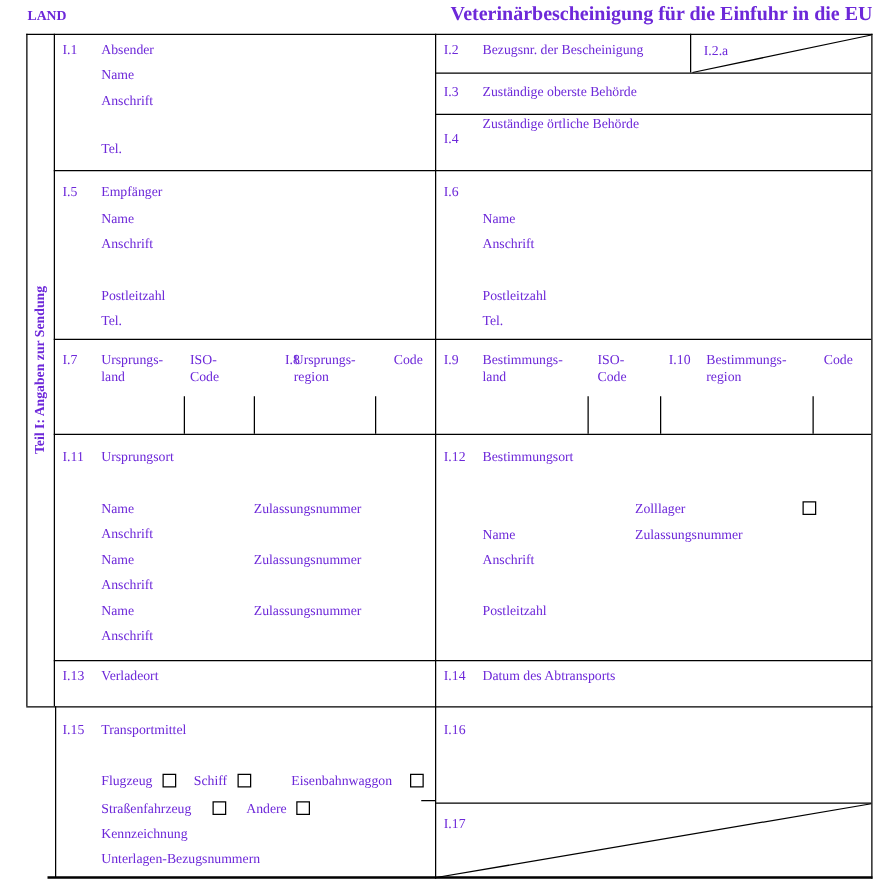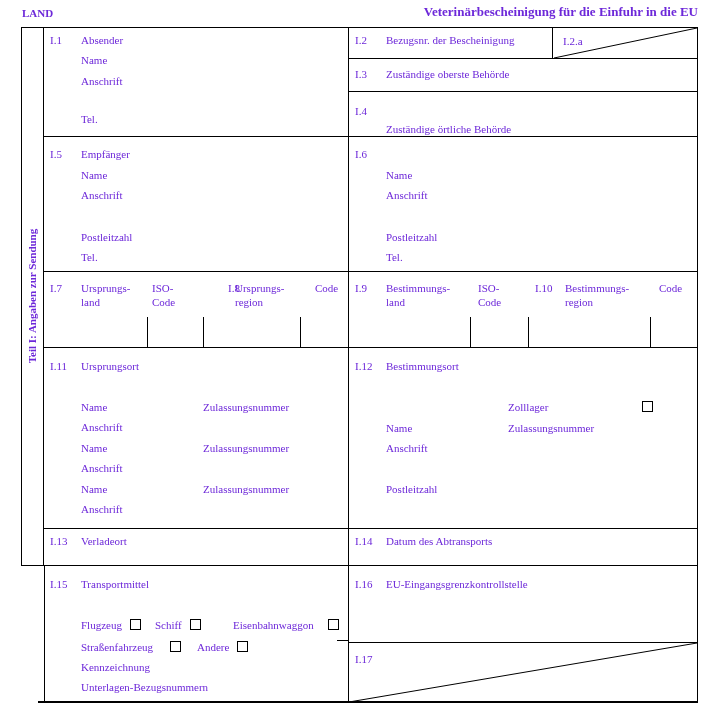--- a/index.html
+++ b/index.html
@@ -2,21 +2,21 @@
 <html><head>
 <meta charset="utf-8">
 <style>
   html,body { margin:0; padding:0; background:#ffffff; }
   .page {
     position:relative; width:705px; height:716px; background:#ffffff;
     font-family:Liberation Serif, serif; color:#6d28d9; overflow:hidden;
   }
   .lbl { position:absolute; font-size:11px; line-height:14px; white-space:pre-line; }
   .b   { font-weight:bold; }
-  .t   { font-size:13px; }
+  .t   { font-size:16px; }
   .hl  { position:absolute; height:1px; background:#000; }
   .vl  { position:absolute; width:1px;  background:#000; }
   .thick { position:absolute; height:2px; background:#000; }
   .cb  { position:absolute; width:11px; height:11px; border:1.5px solid #000;
          box-sizing:border-box; background:#fff; }
   .sidebar {
     position:absolute; left:21px; top:27px; width:22px; height:538px;
     display:flex; align-items:center; justify-content:center;
   }
   .sidebar span {
@@ -62,21 +62,21 @@
   <div class="vl" style="left:552px;top:27px;height:31px"></div>
   <span class="lbl" style="left:563px;top:34px">I.2.a</span>
   <svg class="diag" style="left:552px;top:27px" width="146" height="32">
     <line x1="2" y1="31" x2="145" y2="1" stroke="#000" stroke-width="1"></line>
   </svg>
 
   <span class="lbl" style="left:355px;top:67px">I.3</span>
   <span class="lbl" style="left:386px;top:67px">Zuständige oberste Behörde</span>
 
   <span class="lbl" style="left:355px;top:104px">I.4</span>
-  <span class="lbl" style="left:386px;top:122px">Zuständige örtliche Behörde</span>
+  <span class="lbl" style="left:386px;top:92px">Zuständige örtliche Behörde</span>
 
   <span class="lbl" style="left:50px;top:147px">I.5</span>
   <span class="lbl" style="left:81px;top:147px">Empfänger</span>
   <span class="lbl" style="left:81px;top:168px">Name</span>
   <span class="lbl" style="left:81px;top:188px">Anschrift</span>
   <span class="lbl" style="left:81px;top:230px">Postleitzahl</span>
   <span class="lbl" style="left:81px;top:250px">Tel.</span>
 
   <span class="lbl" style="left:355px;top:147px">I.6</span>
   <span class="lbl" style="left:386px;top:168px">Name</span>
@@ -150,20 +150,19 @@
   <span class="lbl" style="left:233px;top:618px">Eisenbahnwaggon</span>
   <div class="cb" style="left:328px;top:619px"></div>
   <span class="lbl" style="left:81px;top:640px">Straßenfahrzeug</span>
   <div class="cb" style="left:170px;top:641px"></div>
   <span class="lbl" style="left:197px;top:640px">Andere</span>
   <div class="cb" style="left:237px;top:641px"></div>
   <span class="lbl" style="left:81px;top:660px">Kennzeichnung</span>
   <span class="lbl" style="left:81px;top:680px">Unterlagen-Bezugsnummern</span>
 
   <span class="lbl" style="left:355px;top:577px">I.16</span>
-  <span class="lbl" style="left:386px;top:577px">EU-Eingangsgrenzkontrollstelle</span>
 
   <span class="lbl" style="left:355px;top:652px">I.17</span>
   <svg class="diag" style="left:348px;top:642px" width="350" height="61">
     <line x1="1" y1="60" x2="349" y2="1" stroke="#000" stroke-width="1"></line>
   </svg>
 
 </div>
 
 </body></html>

